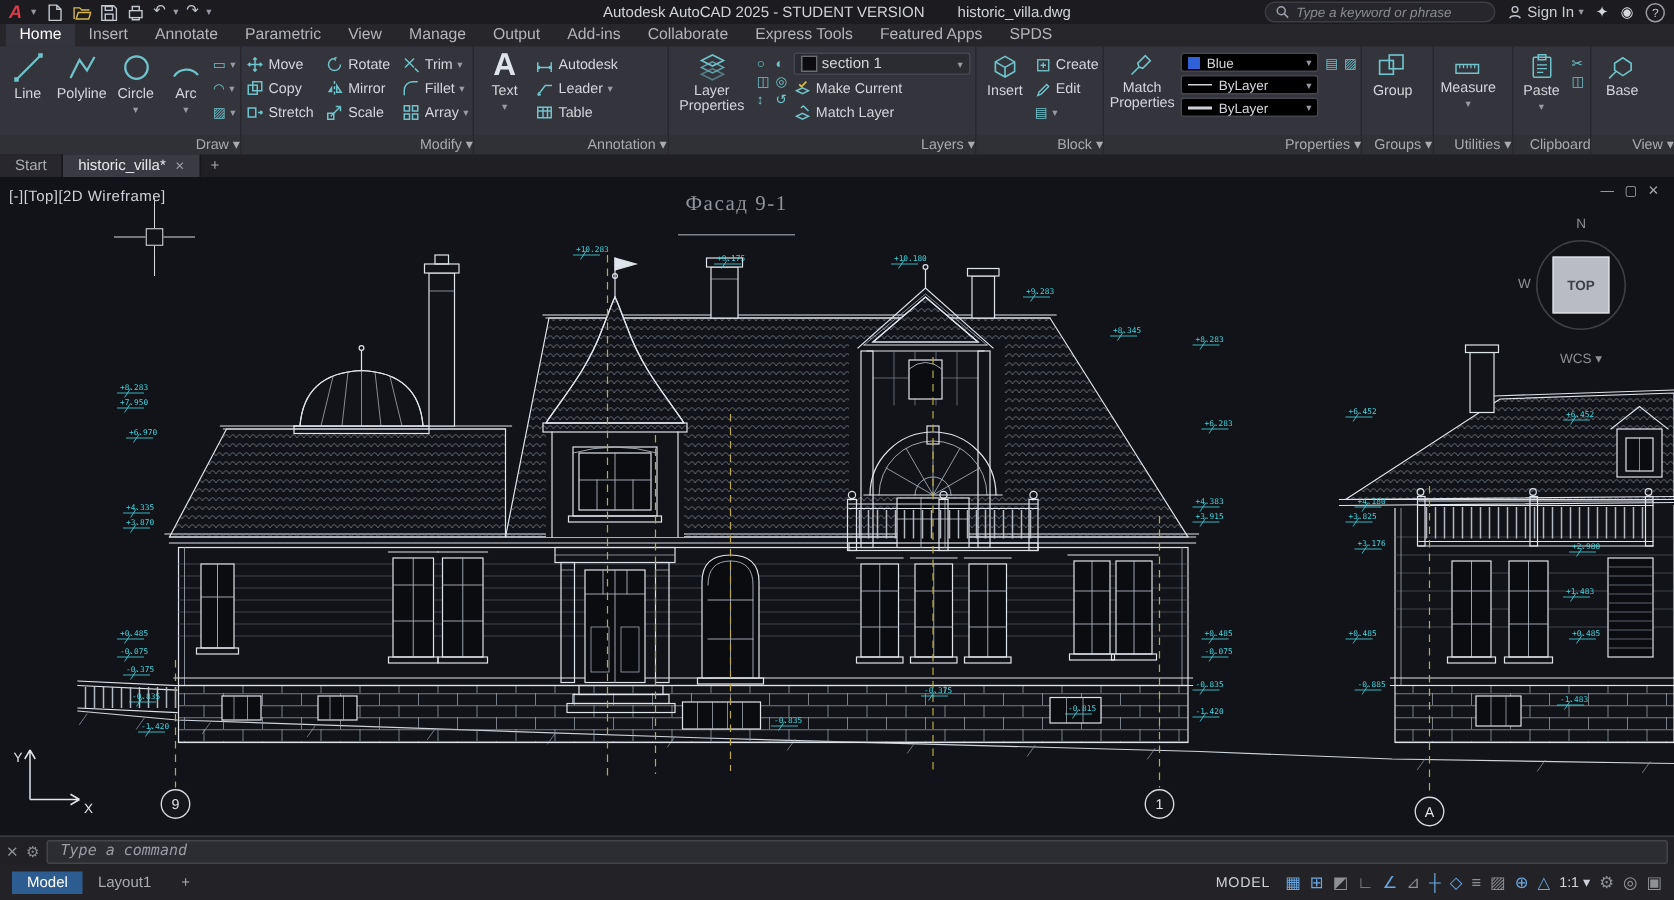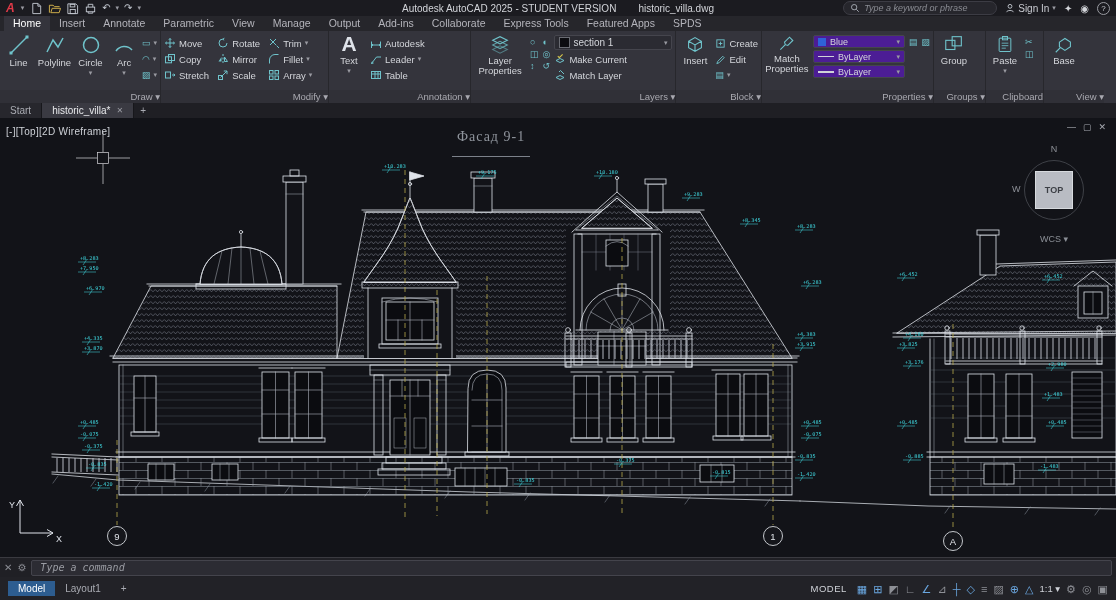--- a/index.html
+++ b/index.html
@@ -39,21 +39,21 @@
   .bigbtn{display:flex;flex-direction:column;align-items:center;justify-content:flex-start;
           gap:1px;width:38px;}
   .bigbtn .lbl{font-size:9.5px;color:#d4d6db;text-align:center;line-height:10px;white-space:nowrap;}
   .bigbtn .lbl.wrap{white-space:normal;width:52px;}
   .scol{display:flex;flex-direction:column;justify-content:flex-start;gap:2px;}
   .srow{display:flex;align-items:center;gap:3px;height:14px;font-size:9.5px;color:#d4d6db;white-space:nowrap;}
   .mgrid{display:grid;grid-template-columns:auto auto auto;column-gap:8px;row-gap:2px;align-content:start;padding-top:3px;}
   .tinygrid{display:grid;grid-template-columns:auto auto;gap:2px 4px;align-content:start;padding-top:4px;}
   .tiny{color:#6fc3cb;font-size:9px;line-height:10px;}
   .bigA{font-size:21px;font-weight:bold;color:#dfe3ea;line-height:22px;}
-  .pill{display:flex;align-items:center;gap:4px;background:#4c1d95;border:1px solid #45454d;
+  .pill{display:flex;align-items:center;gap:4px;background:#000000;border:1px solid #45454d;
         border-radius:2px;height:13px;padding:0 4px;width:92px;box-sizing:border-box;font-size:9px;color:#d4d6db;}
   .pill .sw{width:8px;height:8px;background:#2f62d8;}
   .pill .lt{width:16px;height:0;border-top:1.5px solid #cfd2d8;}
   .pill .flex{flex:1}
   .ddrow{display:flex;align-items:center;gap:3px;background:#2b2b32;border:1px solid #45454d;
          border-radius:2px;height:15px;padding:0 4px;width:118px;box-sizing:border-box;}
   .ddrow .sw{width:9px;height:9px;background:#0c0c10;border:1px solid #6a6c73;}
   
   .filetabs{position:absolute;left:0;top:103px;width:1116px;height:15px;background:#1f1f24;
             display:flex;align-items:flex-end;}
@@ -436,20 +436,33 @@
           <svg width="22" height="22" viewBox="0 0 24 24">
               <rect x="3" y="8" width="10" height="10" fill="none" stroke="#6fc3cb" stroke-width="1.2"></rect>
               <rect x="10" y="4" width="10" height="10" fill="none" stroke="#6fc3cb" stroke-width="1.2"></rect>
             </svg>
           <span class="lbl">Group</span>
         </div>
       </div>
       <div class="pfoot"><span>Groups</span> ▾</div>
     </div>
 
+    <div class="panel" style="flex-basis:58px">
+      <div class="pbody">
+        <div class="bigbtn" style="width:40px">
+          <svg width="22" height="20" viewBox="0 0 24 24">
+              <rect x="2" y="12" width="18" height="7" fill="none" stroke="#6fc3cb" stroke-width="1.2"></rect>
+              <path d="M5,12 v3 M8,12 v3 M11,12 v3 M14,12 v3 M17,12 v3" stroke="#6fc3cb" stroke-width="1"></path>
+            </svg>
+          <span class="lbl">Measure</span>
+          <span class="caret">▾</span>
+        </div>
+      </div>
+      <div class="pfoot"><span>Utilities</span> ▾</div>
+    </div>
 
     <div class="panel" style="flex-basis:58px">
       <div class="pbody">
         <div class="bigbtn" style="width:32px">
           <svg width="20" height="22" viewBox="0 0 24 24">
               <rect x="5" y="5" width="14" height="16" rx="1" fill="none" stroke="#6fc3cb" stroke-width="1.2"></rect>
               <rect x="9" y="3" width="6" height="4" fill="none" stroke="#6fc3cb" stroke-width="1.2"></rect>
               <path d="M8,11 H16 M8,14 H16 M8,17 H13" stroke="#6fc3cb" stroke-width="1"></path>
             </svg>
           <span class="lbl">Paste</span>

